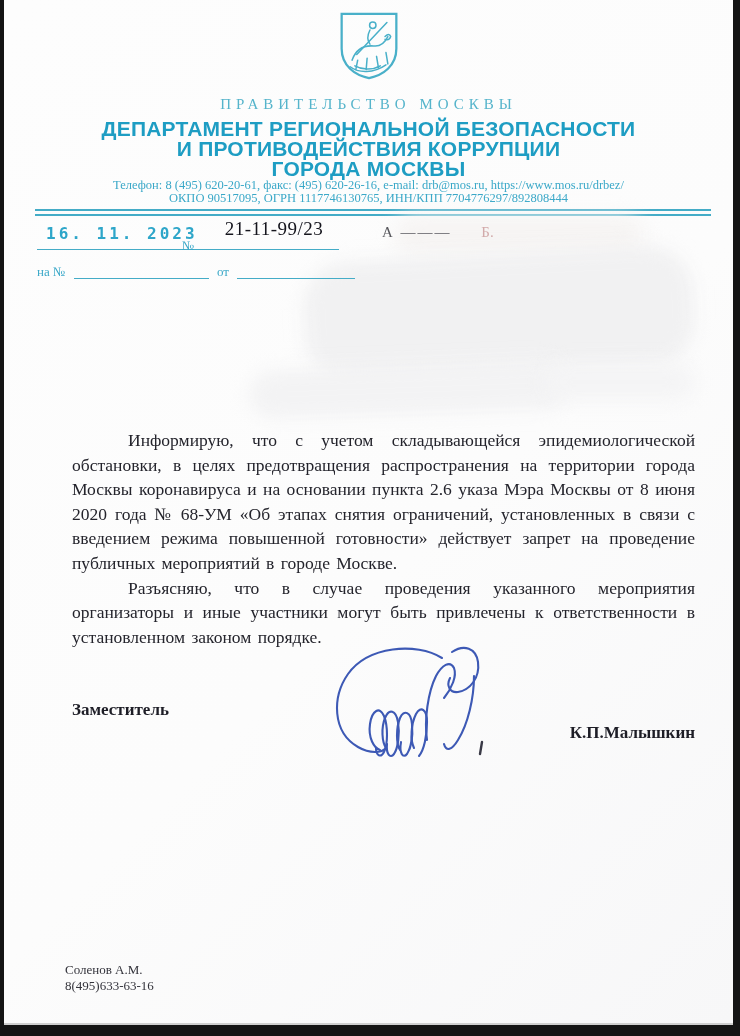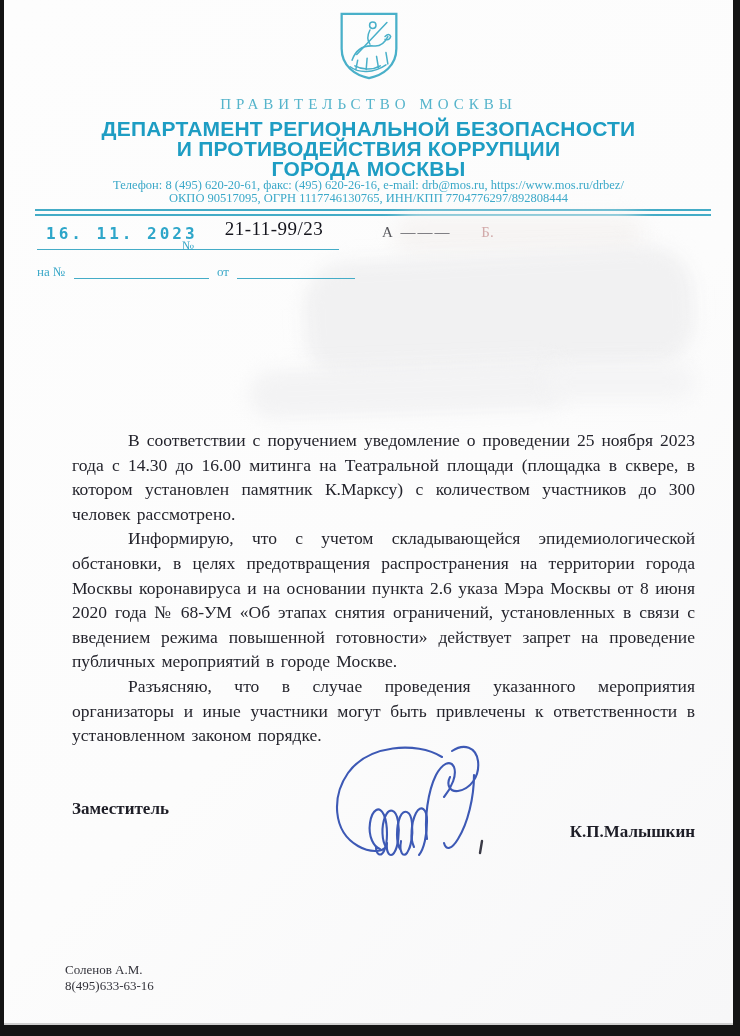--- a/index.html
+++ b/index.html
@@ -142,21 +142,20 @@
       <span class="frag-b">Б.</span>
     </div>
 
     <div class="na-label">на №</div>
     <div class="na-underline"></div>
     <div class="ot-label">от</div>
     <div class="ot-underline"></div>
   </div>
 
   <div class="body-text">
-    <p>В соответствии с поручением уведомление о проведении 25 ноября 2023 года с 14.30 до 16.00 митинга на Театральной площади (площадка в сквере, в котором установлен памятник К.Марксу) с количеством участников до 300 человек рассмотрено.</p>
     <p>Информирую, что с учетом складывающейся эпидемиологической обстановки, в целях предотвращения распространения на территории города Москвы коронавируса и на основании пункта 2.6 указа Мэра Москвы от 8 июня 2020 года № 68-УМ «Об этапах снятия ограничений, установленных в связи с введением режима повышенной готовности» действует запрет на проведение публичных мероприятий в городе Москве.</p>
     <p>Разъясняю, что в случае проведения указанного мероприятия организаторы и иные участники могут быть привлечены к ответственности в установленном законом порядке.</p>
   </div>
 
   <div class="sig-block">
     <div class="sig-title">
       <div>Заместитель</div>
     </div>
     <svg class="sig-svg" width="180" height="130" viewBox="0 0 180 130">
       <g fill="none" stroke="#3d59b5" stroke-width="2.1" stroke-linecap="round">

